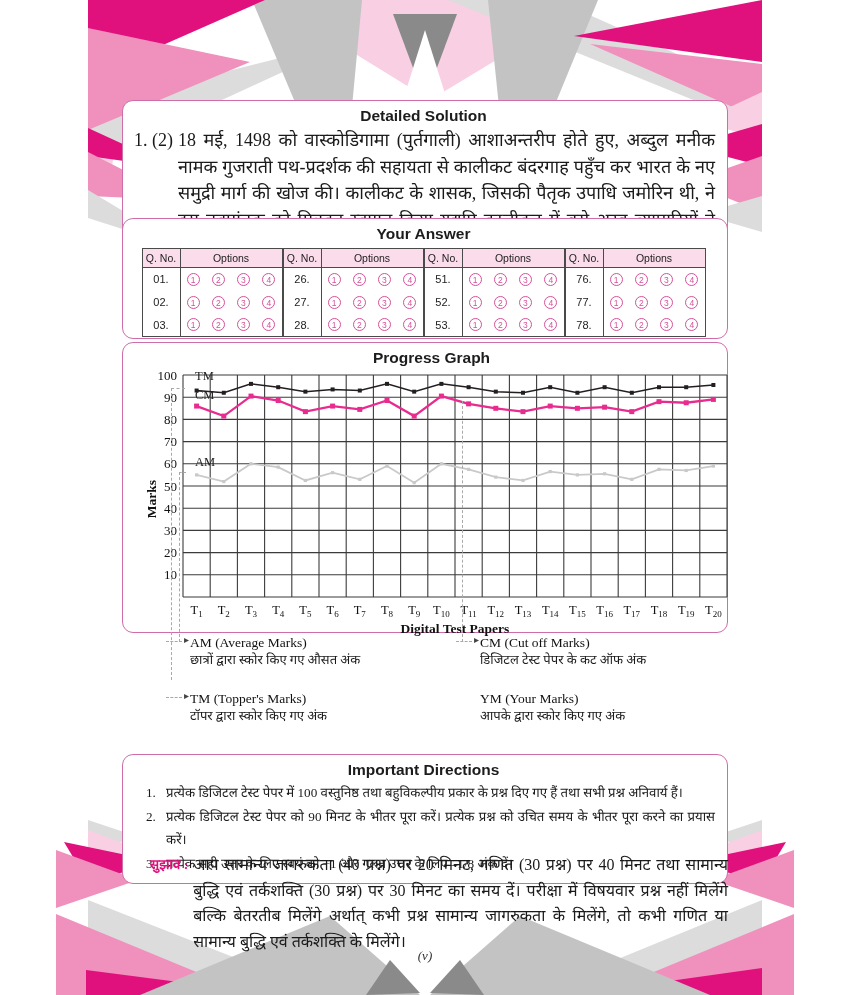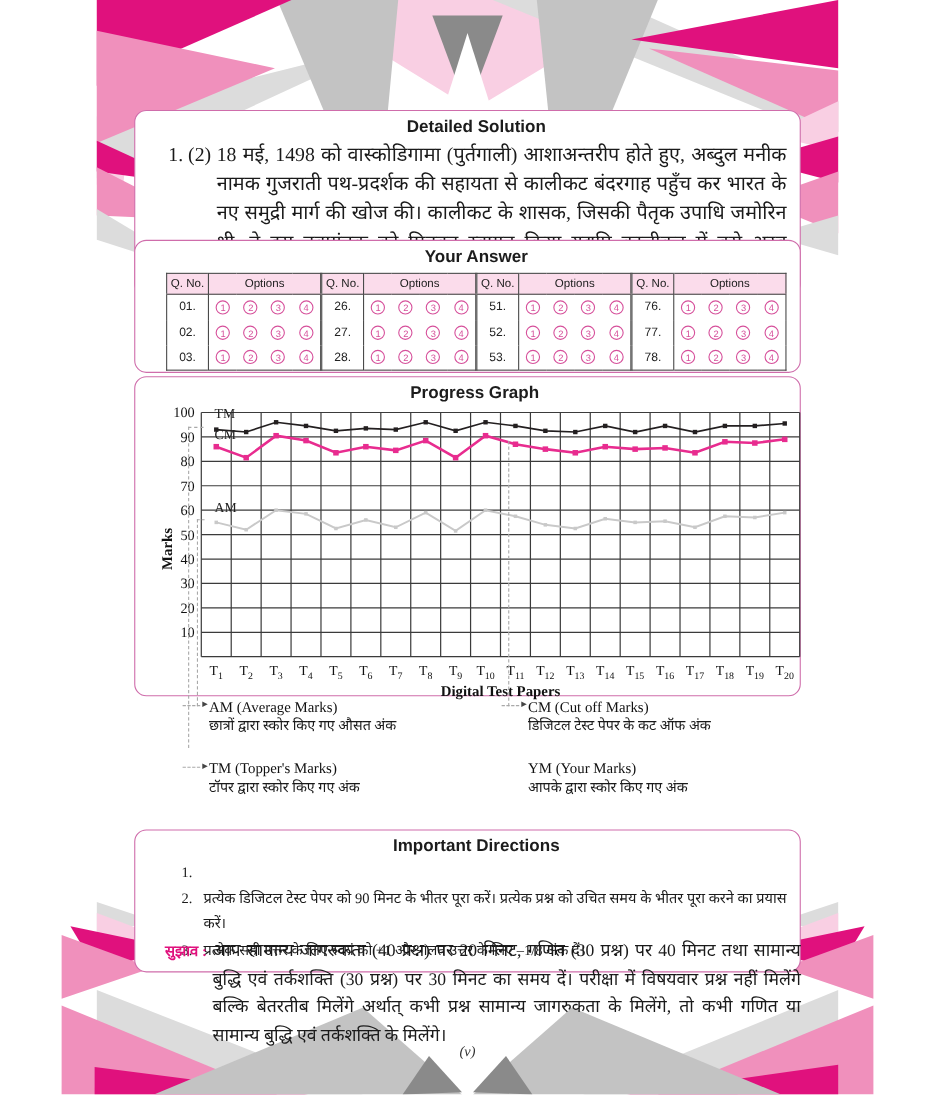--- a/index.html
+++ b/index.html
@@ -11,21 +11,21 @@
   *{margin:0;padding:0;box-sizing:border-box;}
   html,body{width:850px;}
   body{font-family:"Liberation Serif",serif;background:#fff;}
   .page{position:relative;width:850px;height:995px;background:#fff;overflow:hidden;}
   svg.deco{position:absolute;left:0;top:0;z-index:0;}
   .c-mag{fill:var(--magenta)} .c-pink{fill:var(--pink)} .c-lp{fill:var(--lightpink)}
   .c-band{fill:var(--band)} .c-strap{fill:var(--strap)} .c-dark{fill:var(--dark)} .c-white{fill:#fff}
 
   .content{position:absolute;left:122px;top:0;width:606px;z-index:2;}
   .box{position:absolute;left:0;width:606px;background:#fff;border:1.6px solid var(--boxborder);
-       border-radius:11px;padding:4px 12px 8px 28px;}
+       border-radius:11px;padding:4px 12px 8px 9px;}
   .box-title{text-align:center;font-family:"Liberation Sans",sans-serif;font-weight:bold;
        font-size:15.5px;color:#1c1c1c;line-height:22px;}
 
   
   #solution-box{top:100px;min-height:107px;}
   .sol-body{position:relative;padding-left:46px;text-align:justify;font-size:18px;
        line-height:26.5px;color:#1a1a1a;}
   .sol-num{position:absolute;left:2px;top:0;}
 
   
@@ -429,20 +429,21 @@
             </div>
           </div>
       </div>
     </div>
 
     <div class="box" id="directions-box">
       <div class="box-title">Important Directions</div>
       <div>
           <div class="dir-row">
             <span class="dir-num">1.</span>
+            <span class="dir-text">प्रत्येक डिजिटल टेस्ट पेपर में 100 वस्तुनिष्ठ तथा बहुविकल्पीय प्रकार के प्रश्न दिए गए हैं तथा सभी प्रश्न अनिवार्य हैं।</span>
           </div>
           <div class="dir-row">
             <span class="dir-num">2.</span>
             <span class="dir-text">प्रत्येक डिजिटल टेस्ट पेपर को 90 मिनट के भीतर पूरा करें। प्रत्येक प्रश्न को उचित समय के भीतर पूरा करने का प्रयास करें।</span>
           </div>
           <div class="dir-row">
             <span class="dir-num">3.</span>
             <span class="dir-text">प्रत्येक सही उत्तर के लिए स्वयं को +1 और गलत उत्तर के लिए –1/8 अंक दें।</span>
           </div>
         </div>

